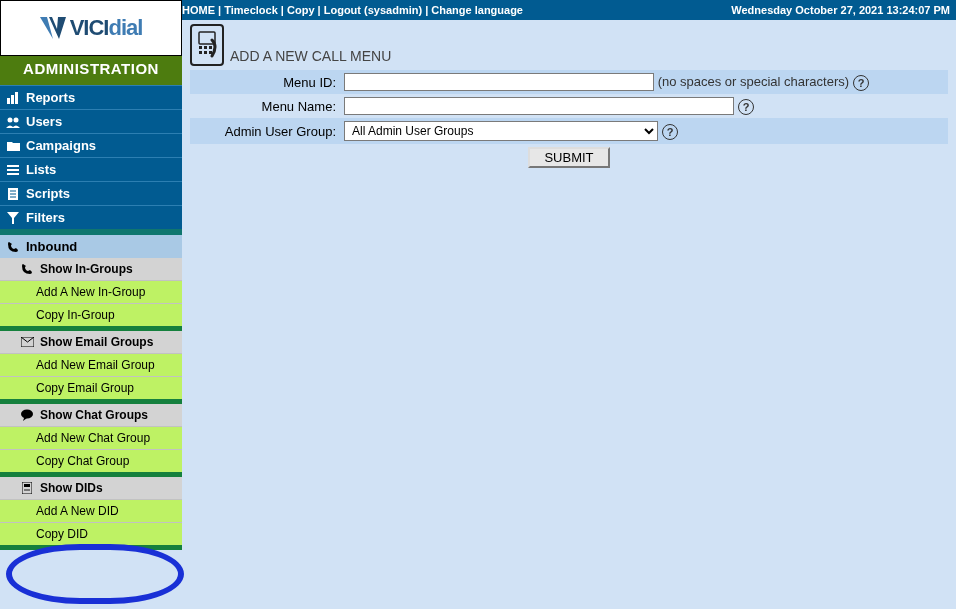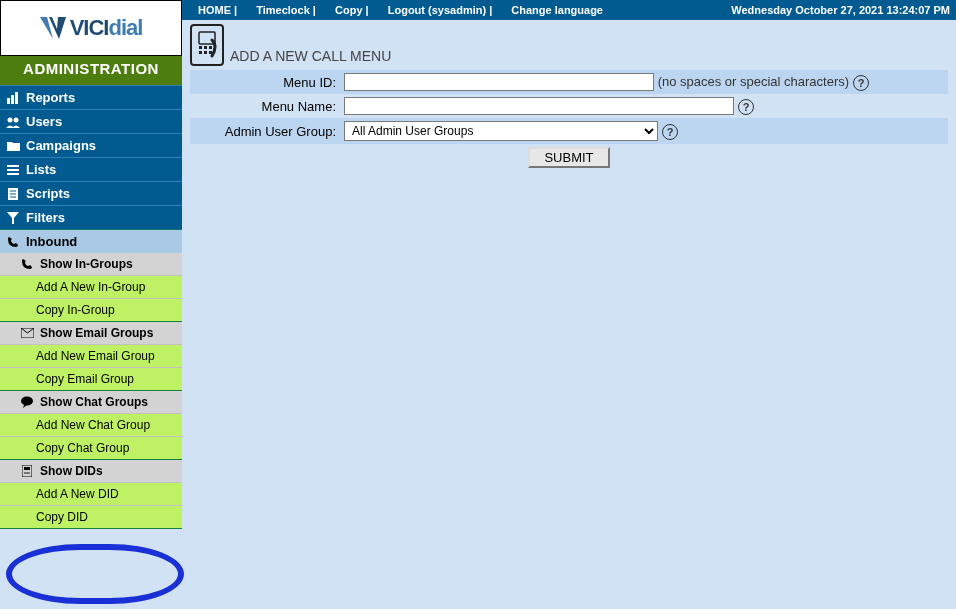--- a/index.html
+++ b/index.html
@@ -15,21 +15,21 @@
     height: 20px;
     background: #015b91;
     color: #fff;
     font-size: 11px;
     font-weight: bold;
     padding: 0 6px 0 182px;
     display: flex;
     align-items: center;
   }
   .topbar .left { flex: 1; white-space: nowrap; }
-  .topbar .left a { color: #fff; text-decoration: none; margin-left: 16px; }
+  .topbar .left a { color: #fff; text-decoration: none; }
   .topbar .right { white-space: nowrap; }
   .lower { display: flex; }
   .sidebar { width: 182px; flex: 0 0 182px; }
   .logobox {
     height: 56px;
     margin-top: -20px;
     background: #fff;
     border: 1px solid #000;
     display: flex;
     flex-direction: column;
@@ -63,29 +63,29 @@
     padding: 4px 6px;
     border-top: 1px solid #2c7fb2;
     display: flex;
     align-items: center;
     gap: 6px;
     cursor: pointer;
   }
   .navitem.active {
     background: #a9c9e5;
     color: #000;
-    border-top: 1px solid #0f766e;
+    border-top: 6px solid #0f766e;
   }
   .icon { display:inline-flex; width:14px; height:14px; justify-content:center; align-items:center; font-size:12px; }
   .subpanel {
     background: #d3d3d3;
     border: 0;
   }
   .subgroup {
-    border-bottom: 1px solid #15803d;
+    border-bottom: 5px solid #15803d;
     padding: 0;
   }
   .subhdr {
     display: flex;
     align-items: center;
     gap: 6px;
     font-size: 12px;
     font-weight: bold;
     padding: 4px 6px 4px 20px;
     cursor: pointer;

